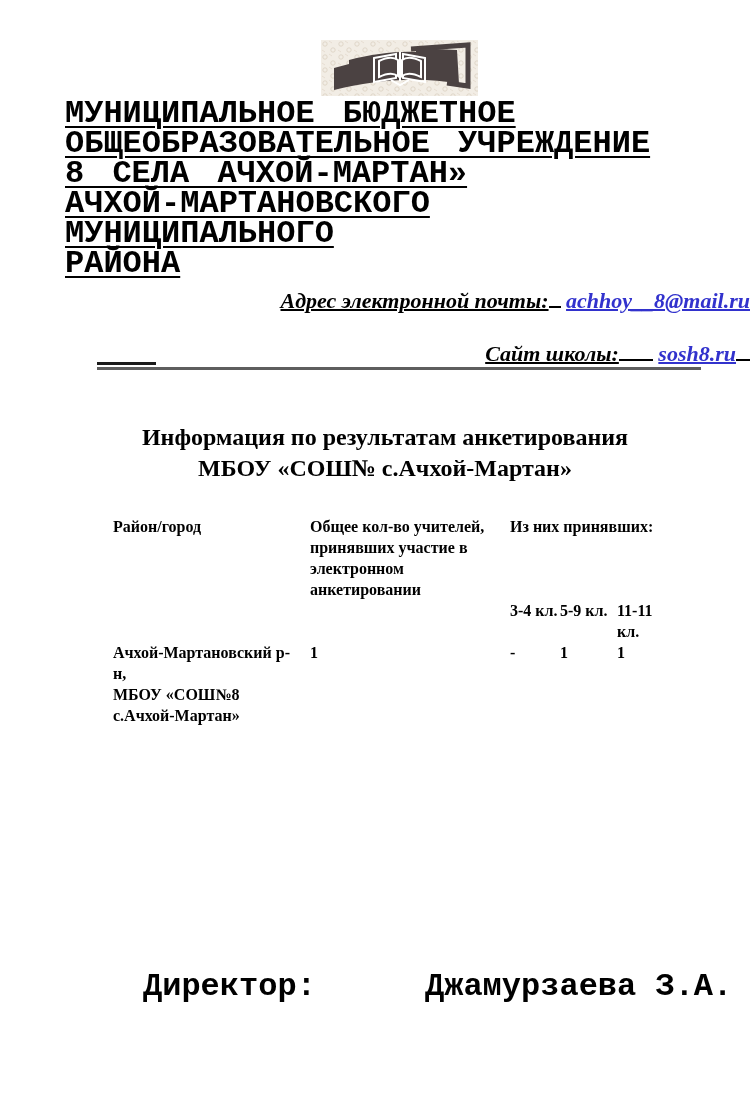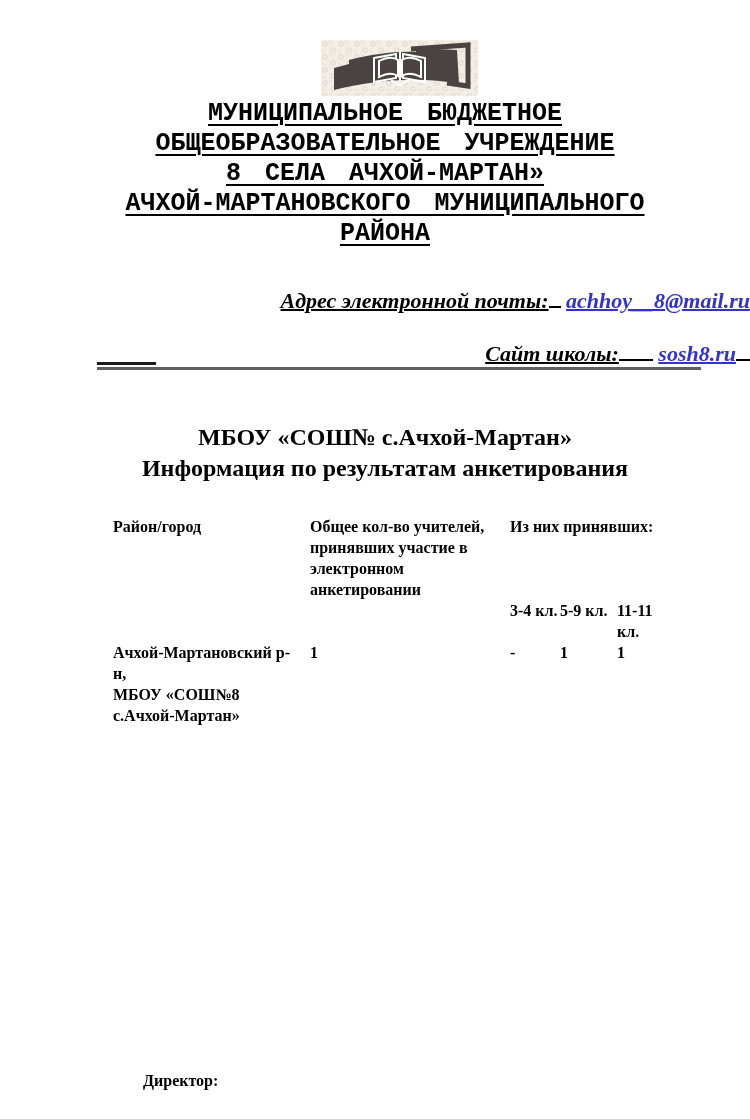--- a/index.html
+++ b/index.html
@@ -6,23 +6,23 @@
   .page{
     position:relative;width:750px;height:1119px;background:#ffffff;
     overflow:hidden;color:#000;
     font-family:"Liberation Serif","DejaVu Serif",serif;
   }
   
   .logo{position:absolute;left:321px;top:40px;width:157px;height:56px;}
   .logo svg{display:block;width:100%;height:100%;}
   
   .org{
-    position:absolute;left:65px;top:99px;width:640px;text-align:center;
+    position:absolute;left:65px;top:99px;width:640px;text-align:left;
     font-family:"Liberation Mono","DejaVu Sans Mono",monospace;
-    font-weight:bold;font-size:25px;line-height:30px;word-spacing:9px;
+    font-weight:bold;font-size:32px;line-height:30px;word-spacing:9px;
   }
   .org .line span{
     text-decoration:underline;text-decoration-thickness:2px;text-underline-offset:4px;
   }
   
   .contact{
     position:absolute;left:10px;width:740px;text-align:right;
     font-style:italic;font-weight:bold;font-size:22px;line-height:28px;
   }
   .contact .lbl{text-decoration:underline;text-decoration-thickness:2px;}
@@ -41,21 +41,21 @@
   
   table.report{
     position:absolute;left:113px;top:516px;border-collapse:collapse;
     font-weight:bold;font-size:16px;line-height:21px;table-layout:fixed;
   }
   table.report th,table.report td{
     padding:0;margin:0;vertical-align:top;text-align:left;
     font-weight:bold;white-space:pre;
   }
   
-  .sig{position:absolute;top:1072px;font-weight:bold;font-size:16px;}
+  .sig{position:absolute;top:968px;font-weight:bold;font-size:32px;font-family:Liberation Mono, monospace;}
   .sig-label{left:143px;}
   .sig-name{left:425px;}
 </style>
 </head>
 <body>
 
 <div class="page">
 
   <div class="logo">
     <svg viewBox="0 0 157 56">
@@ -94,22 +94,22 @@
 
   <div class="contact site-line">
     <span class="lbl">Сайт школы:</span><span class="ugap" style="width:34px"></span>
     <a href="#">sosh8.ru</a><span class="ugap" style="width:14px"></span>
   </div>
 
   <div class="rule-seg"></div>
   <div class="rule"></div>
 
   <div class="doc-title">
+    <div>Информация по результатам анкетирования</div>
     <div>МБОУ «СОШ№ с.Ачхой-Мартан»</div>
-    <div>Информация по результатам анкетирования</div>
   </div>
 
   <table class="report">
     <colgroup>
       <col style="width:197px">
         <col style="width:200px">
         <col style="width:50px">
         <col style="width:57px">
         <col style="width:68px">
     </colgroup>
@@ -137,14 +137,15 @@
 с.Ачхой-Мартан»</td>
       <td>1</td>
       <td>-</td>
       <td>1</td>
       <td>1</td>
     </tr>
   </tbody>
     </table>
 
   <span class="sig sig-label">Директор:</span>
+  <span class="sig sig-name">Джамурзаева З.А.</span>
 
 </div>
 
 </body></html>

